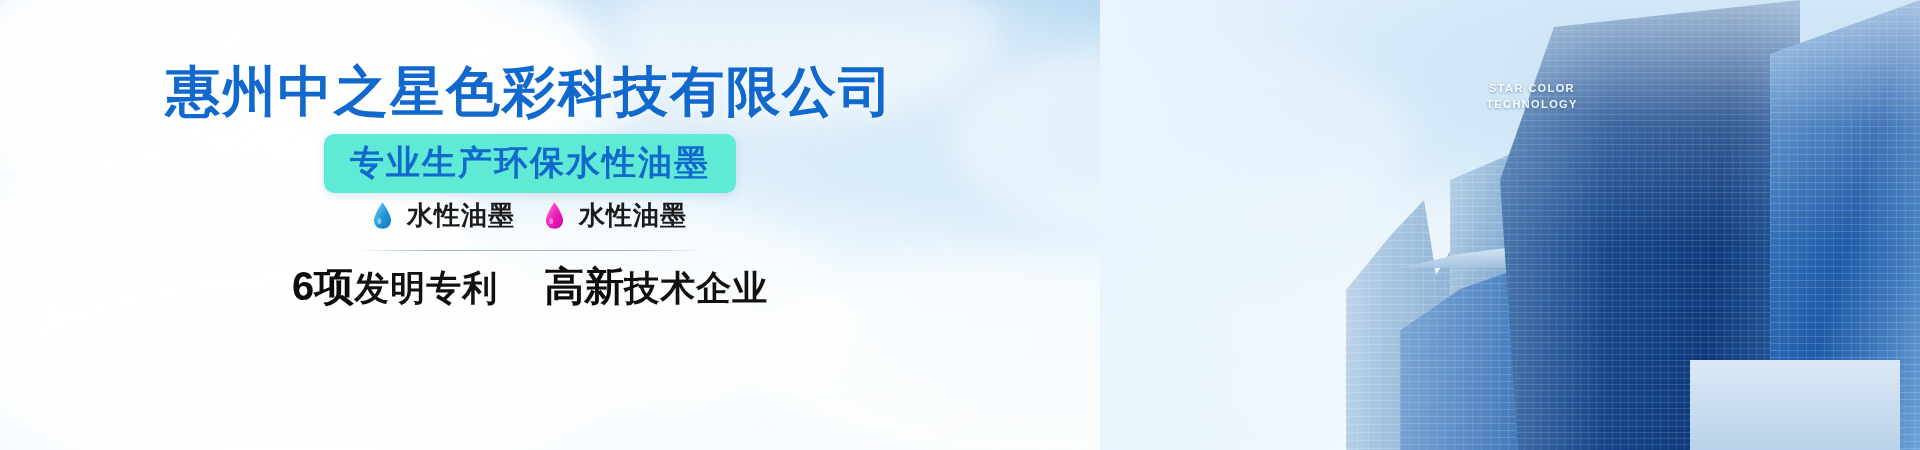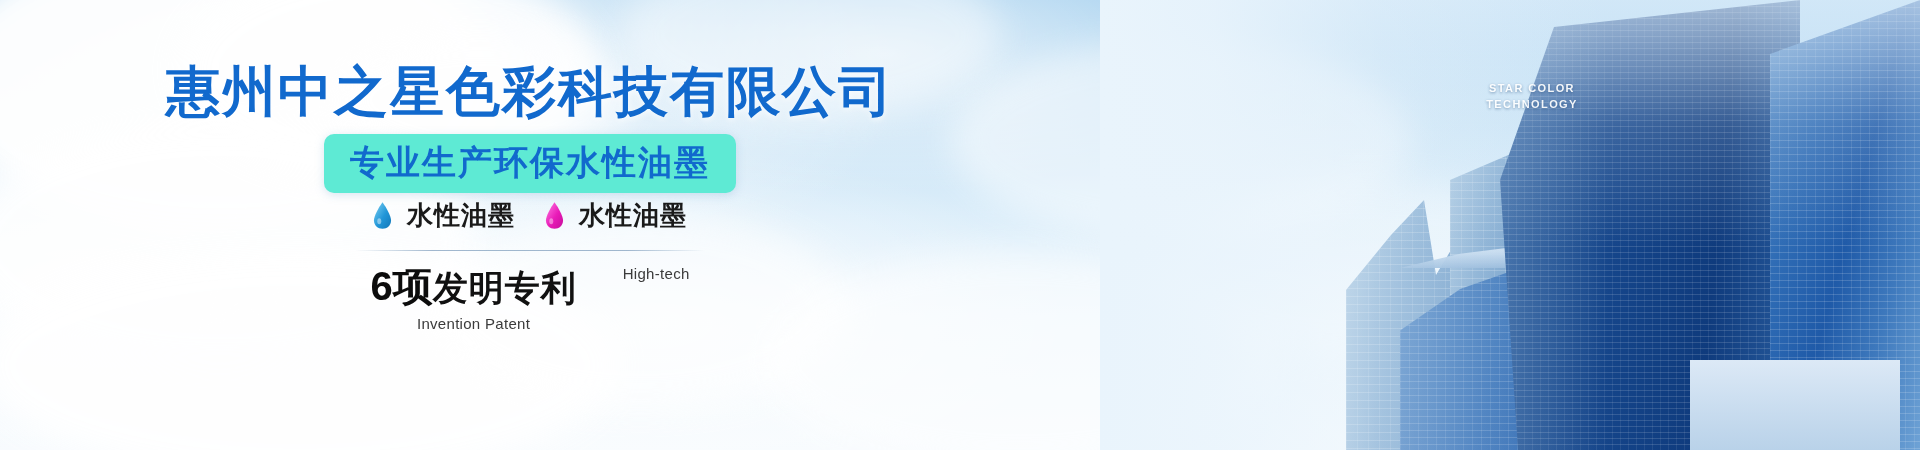--- a/index.html
+++ b/index.html
@@ -280,23 +280,24 @@
     </div>
 
     <div class="divider"></div>
 
     <div class="badges">
 
       <div class="badge">
         <div class="badge-cn">
           <span class="badge-big">6项</span><span class="badge-small">发明专利</span>
         </div>
-        <div class="badge-en">Invention Patent</div>
       </div>
 
       <div class="badge">
-        <div class="badge-en">High-tech</div>
+        <div class="badge-cn">
+          <span class="badge-big">高新</span><span class="badge-small">技术企业</span>
+        </div>
       </div>
 
     </div>
 
   </div>
 </div>
 
 </body></html>

